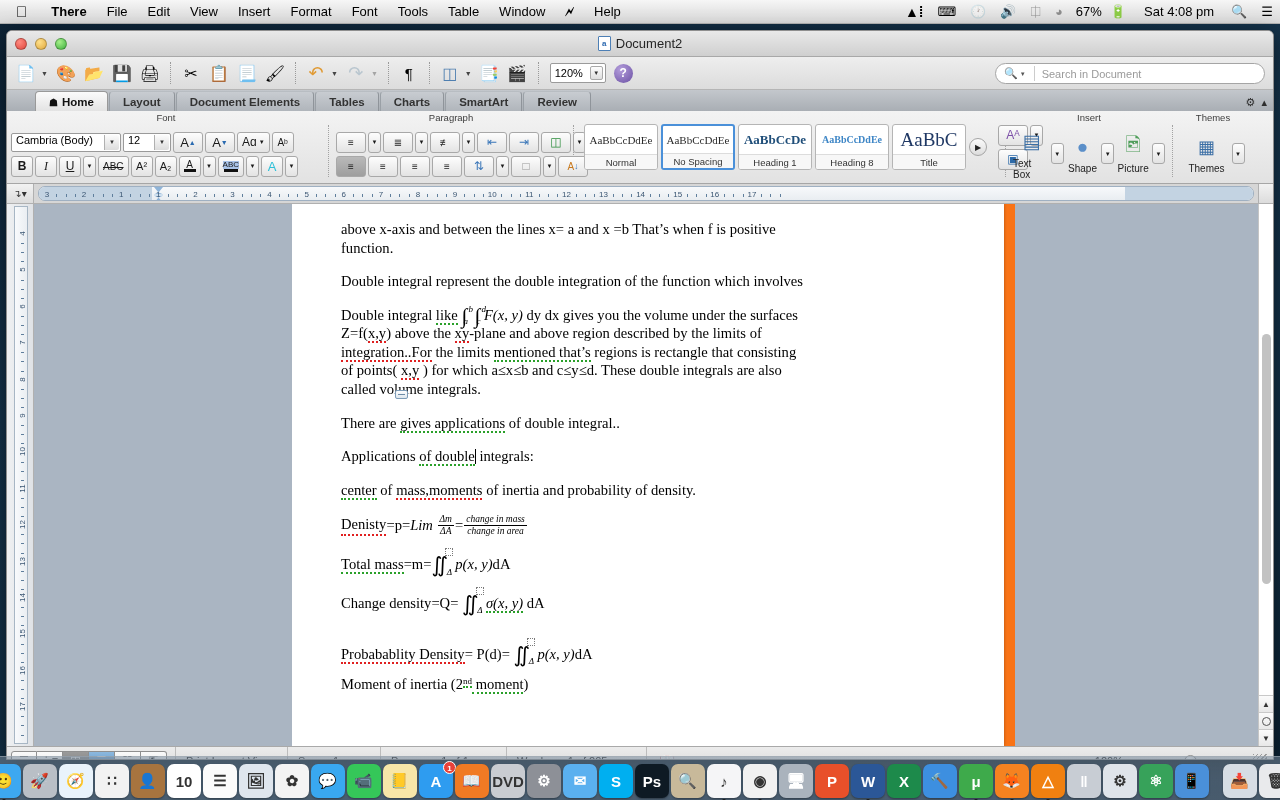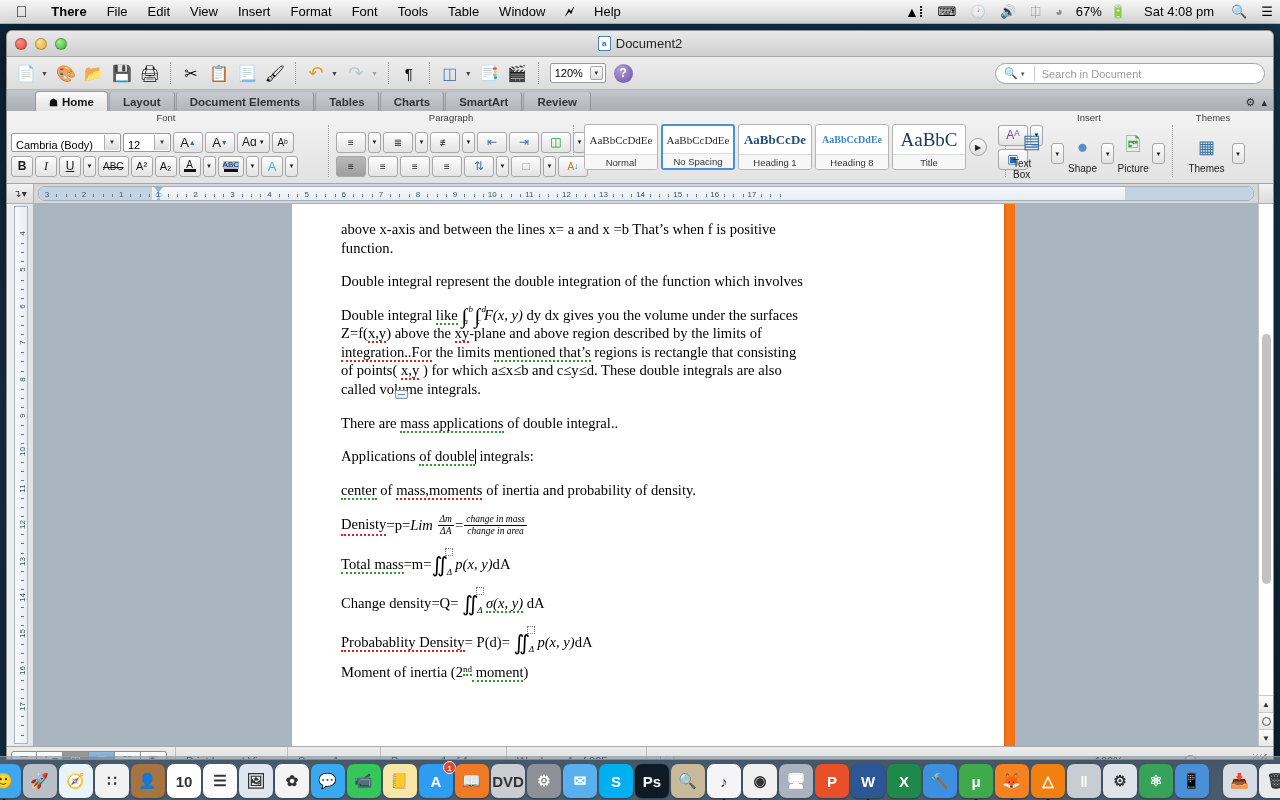--- a/index.html
+++ b/index.html
@@ -137,21 +137,21 @@
     font-size: 9.5px; color: #3d3d3d; text-align: center; height: 13px;
     line-height: 13px;
   }
   .grp-body { flex: 1; display: flex; align-items: center; }
   .grp-sep { width: 0; border-left: 1px dotted #a2a2a2; margin: 14px 3px 6px; }
 
   .fontrow { display: flex; flex-direction: column; gap: 3px; padding-top: 1px; }
   .row { display: flex; align-items: center; gap: 2px; }
   .fld {
     background: #fff; border: 1px solid #9a9a9a; border-radius: 2px;
-    height: 19px; font-size: 11px; display: flex; align-items: flex-end;
+    height: 19px; font-size: 11px; display: flex; align-items: flex-start;
     padding-left: 4px; position: relative;
   }
   .fld .ddn {
     position: absolute; right: 1px; top: 1px; bottom: 1px; width: 15px;
     background: linear-gradient(to bottom,#fcfcfc,#dcdcdc);
     border-left: 1px solid #b0b0b0; border-radius: 0 2px 2px 0;
     display: flex; align-items: center; justify-content: center;
     font-size: 6px; color: #333;
   }
   .sbtn {
@@ -838,21 +838,21 @@
               <span class="sp-r">integration..For</span><span> the limits </span><span class="sp-g">mentioned  that’s</span><span> regions is rectangle that consisting</span>
             </div>
             <div>
               <span>of points( </span><span class="sp-r">x,y</span><span> ) for which a≤x≤b and c≤y≤d. These double integrals are also</span>
             </div>
             <div>called volume integrals.</div>
           </div>
 
           <div class="para">
             <div>
-              <span>There are </span><span class="sp-g">mass  applications</span><span> of double integral..</span>
+              <span>There are </span><span class="sp-g">gives  applications</span><span> of double integral..</span>
             </div>
           </div>
 
           <div class="para">
             <div>
               <span>Applications </span><span class="sp-g">of  double</span><span class="caret"></span><span> integrals:</span>
             </div>
           </div>
 
           <div class="para">
@@ -872,21 +872,21 @@
                 </span>
             </div>
           </div>
 
           <div class="para" style="margin-bottom:20px;">
             <div>
               <span class="sp-g">Total  mass</span><span>=m=</span><span class="intg">∬<span class="sub" style="position:absolute;bottom:-2px;right:-4px;">Δ</span><span class="boxph" style="position:absolute;top:-9px;right:-6px;"></span></span>&nbsp;&nbsp;<span class="it">p(x, y)</span><span>dA</span>
             </div>
           </div>
 
-          <div class="para" style="margin-bottom:20px;">
+          <div class="para" style="margin-bottom:32px;">
             <div>
               <span>Change density=Q= </span><span class="intg">∬<span class="sub" style="position:absolute;bottom:-2px;right:-4px;">Δ</span><span class="boxph" style="position:absolute;top:-9px;right:-6px;"></span></span>&nbsp;&nbsp;<span class="it sp-g">σ(x, y)</span><span> dA</span>
             </div>
           </div>
 
           <div class="para" style="margin-bottom:12px;">
             <div>
               <span class="sp-r">Probabablity  Density</span><span>= P(d)= </span><span class="intg">∬<span class="sub" style="position:absolute;bottom:-2px;right:-4px;">Δ</span><span class="boxph" style="position:absolute;top:-9px;right:-6px;"></span></span>&nbsp;&nbsp;<span class="it">p(x, y)</span><span>dA</span>
             </div>
           </div>

